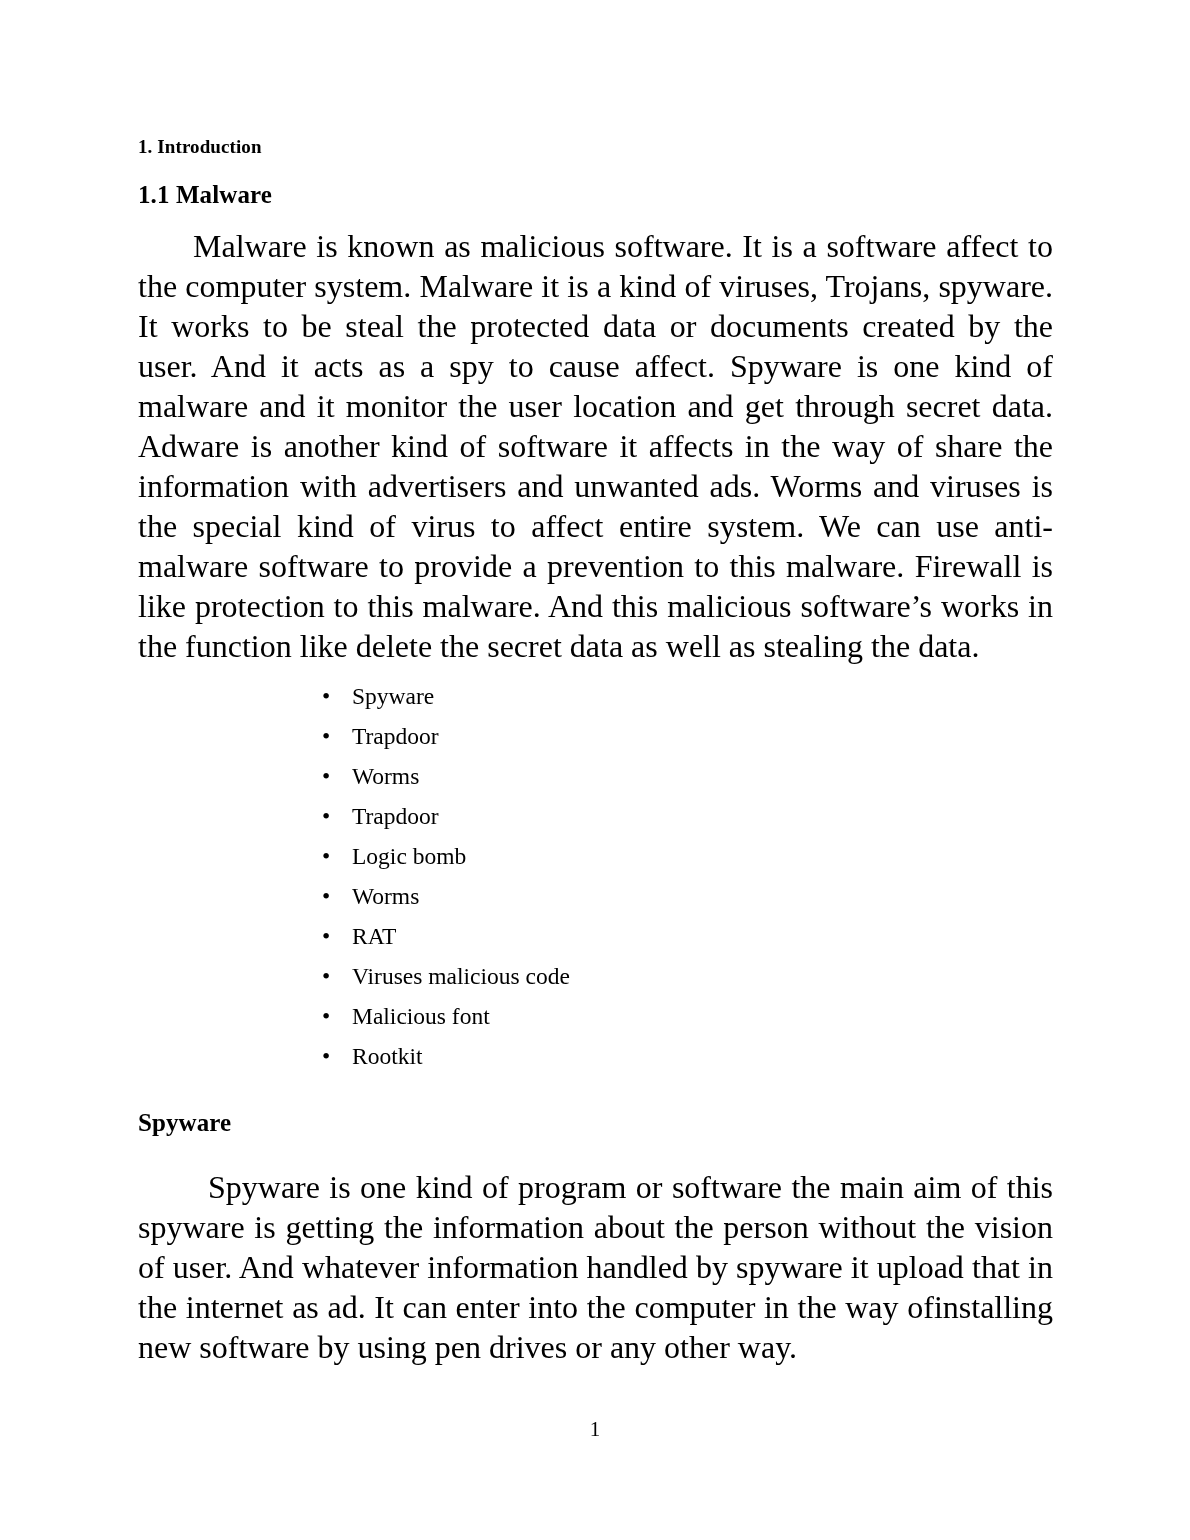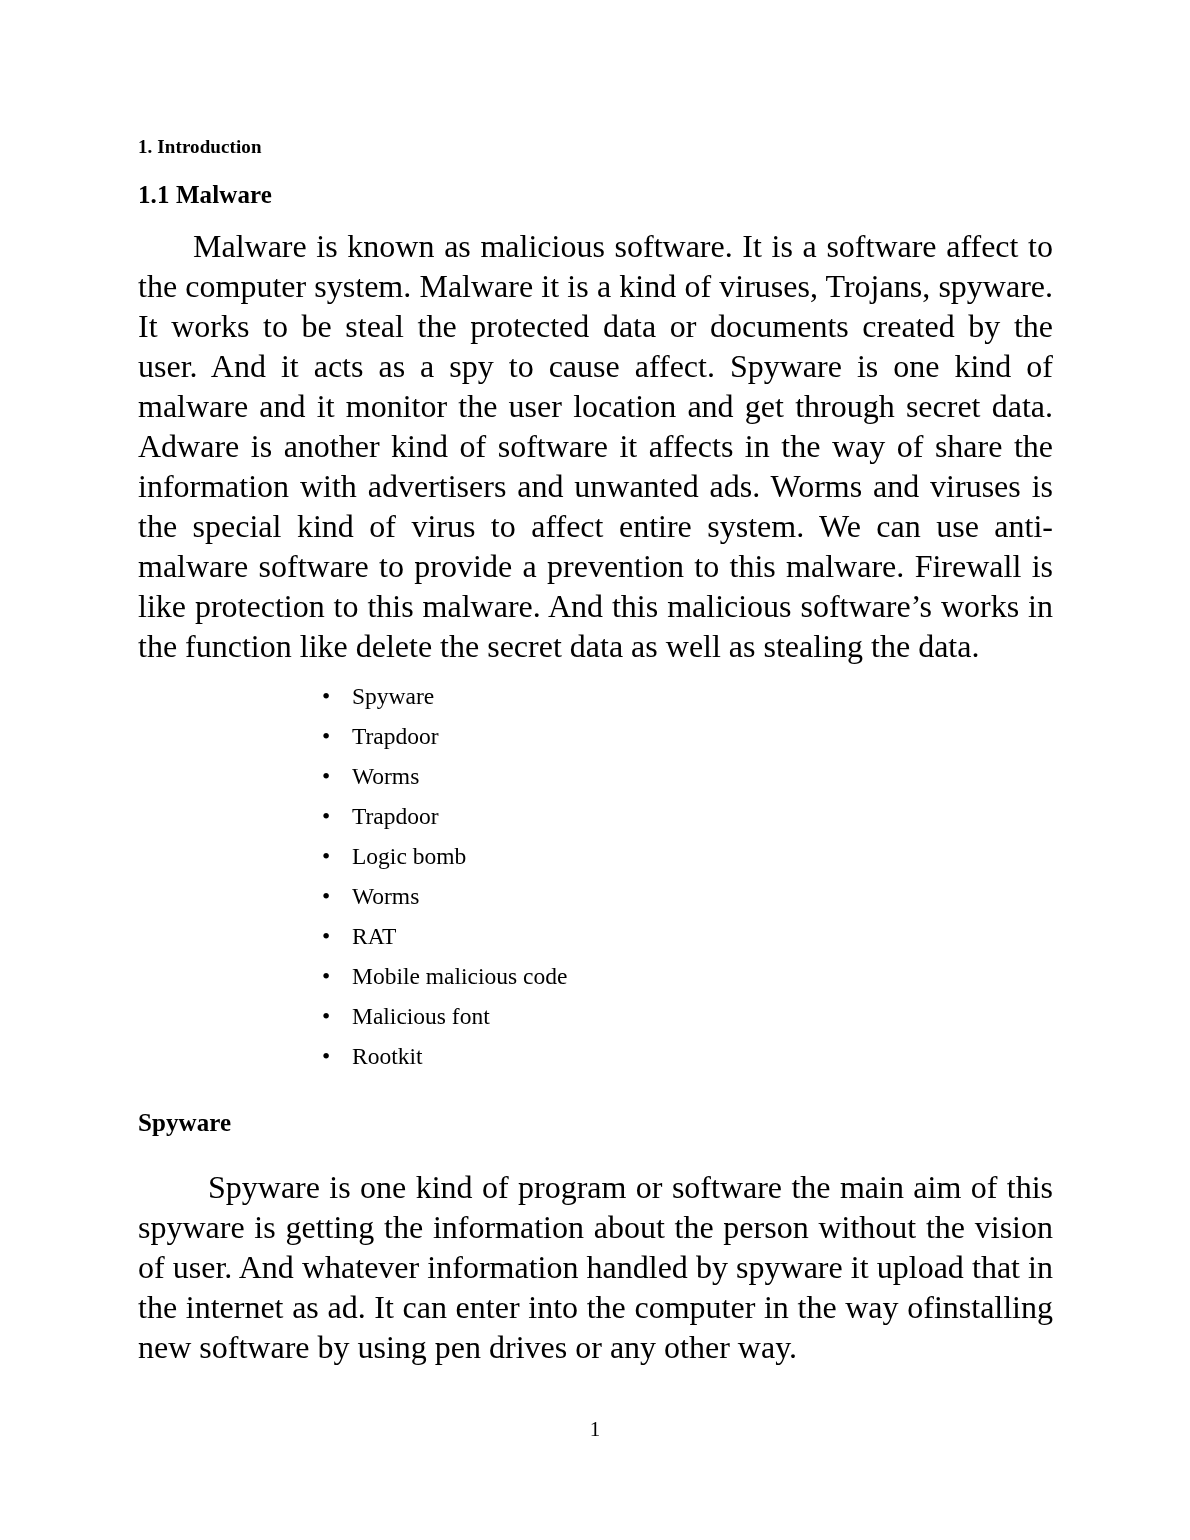--- a/index.html
+++ b/index.html
@@ -154,21 +154,21 @@
       <li>
         <span class="bullet">•</span>
         <span>Worms</span>
       </li>
       <li>
         <span class="bullet">•</span>
         <span>RAT</span>
       </li>
       <li>
         <span class="bullet">•</span>
-        <span>Mobile malicious code</span>
+        <span>Viruses malicious code</span>
       </li>
       <li>
         <span class="bullet">•</span>
         <span>Malicious font</span>
       </li>
       <li>
         <span class="bullet">•</span>
         <span>Rootkit</span>
       </li>
     </ul>

